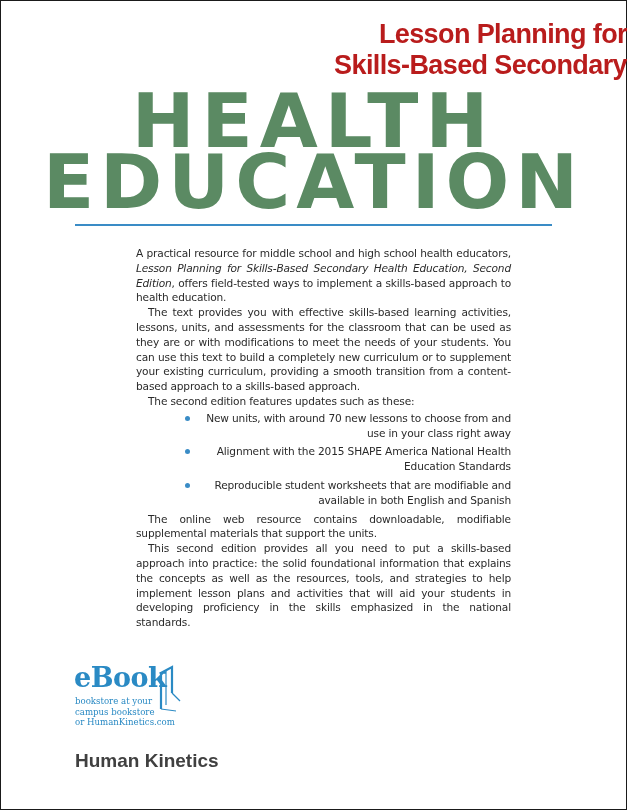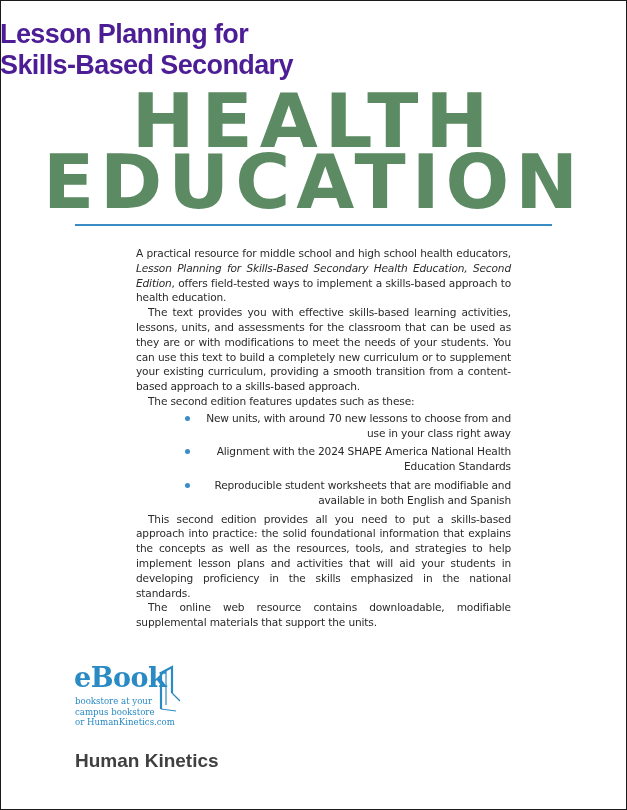--- a/index.html
+++ b/index.html
@@ -11,22 +11,22 @@
       font-family: "DejaVu Sans", sans-serif;
     }
     .frame {
       position: absolute; left: 0; top: 0;
       width: 625px; height: 808px;
       border: 1px solid #1a1a1a;
       box-sizing: content-box;
     }
     .subtitle {
       position: absolute; left: 0; width: 627px;
-      text-align: left;
-      color: #4c1d95;
+      text-align: right;
+      color: #b91c1c;
       font-family: "Liberation Sans", sans-serif;
       font-weight: bold;
       font-size: 27px;
       letter-spacing: -0.6px;
       line-height: 32px;
     }
     .sub1 { top: 18px; }
     .sub2 { top: 49px; }
     .big {
       position: absolute; left: 0; width: 627px;
@@ -117,25 +117,25 @@
 <div class="big big2">EDUCATION</div>
 
 <div class="rule"></div>
 
 <div class="body-text">
   <p><span>A practical resource for middle school and high school health educators, </span><em>Lesson Planning for Skills-Based Secondary Health Education, Second Edition</em><span>, offers field-tested ways to implement a skills-based approach to health education.</span></p>
   <p class="indent">The text provides you with effective skills-based learning activities, lessons, units, and assessments for the classroom that can be used as they are or with modifications to meet the needs of your students. You can use this text to build a completely new curriculum or to supplement your existing curriculum, providing a smooth transition from a content-based approach to a skills-based approach.</p>
   <p class="indent">The second edition features updates such as these:</p>
   <ul class="bullets">
     <li><span class="bullet-dot"></span><span>New units, with around 70 new lessons to choose from and use in your class right away</span></li>
-    <li><span class="bullet-dot"></span><span>Alignment with the 2024 SHAPE America National Health Education Standards</span></li>
+    <li><span class="bullet-dot"></span><span>Alignment with the 2015 SHAPE America National Health Education Standards</span></li>
     <li><span class="bullet-dot"></span><span>Reproducible student worksheets that are modifiable and available in both English and Spanish</span></li>
   </ul>
+  <p class="indent">The online web resource contains downloadable, modifiable supplemental materials that support the units.</p>
   <p class="indent">This second edition provides all you need to put a skills-based approach into practice: the solid foundational information that explains the concepts as well as the resources, tools, and strategies to help implement lesson plans and activities that will aid your students in developing proficiency in the skills emphasized in the national standards.</p>
-  <p class="indent">The online web resource contains downloadable, modifiable supplemental materials that support the units.</p>
 </div>
 
 <div class="ebook">
   <div class="ebook-word">eBook</div>
   <span class="ebook-door">
     <svg width="26" height="48" viewBox="0 0 26 48">
       <polyline points="3,44 3,8 14,2 14,28" fill="none" stroke="#2a8ac4" stroke-width="2.2"></polyline>
       <polyline points="8,6 8,40" fill="none" stroke="#2a8ac4" stroke-width="1.2"></polyline>
       <line x1="14" y1="28" x2="22" y2="36" stroke="#2a8ac4" stroke-width="1.2"></line>
       <line x1="3" y1="44" x2="18" y2="46" stroke="#2a8ac4" stroke-width="1"></line>

